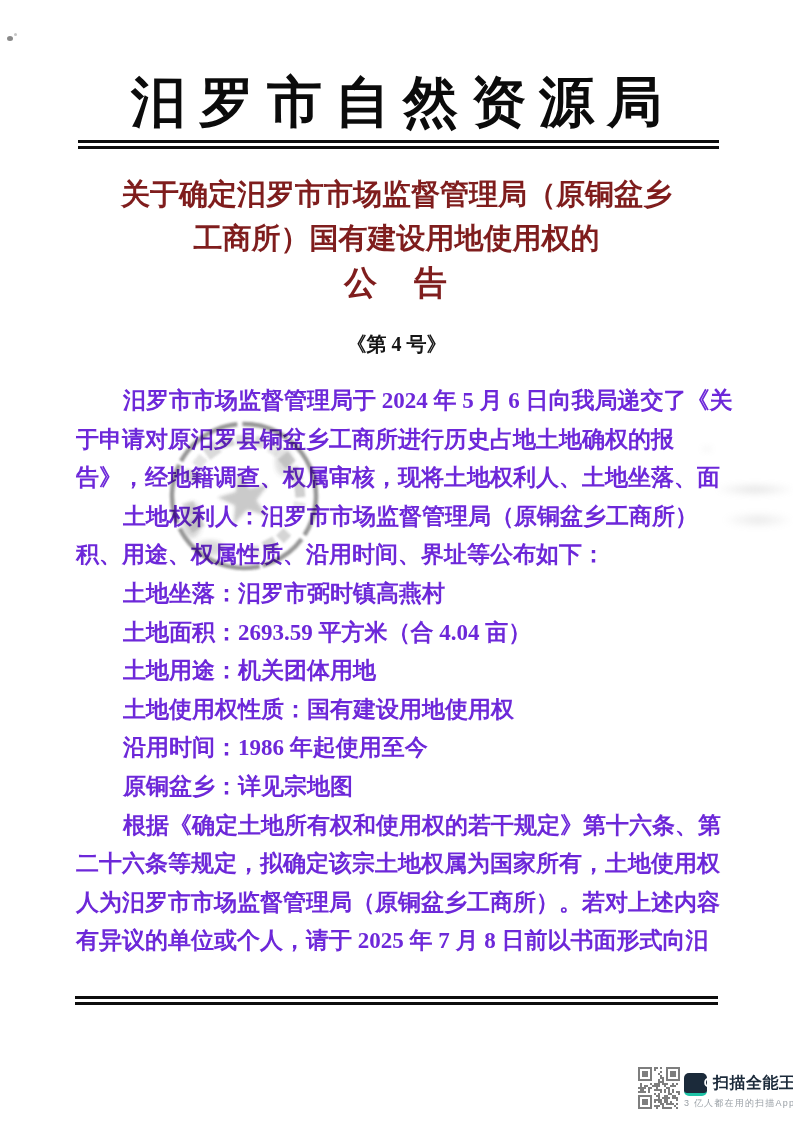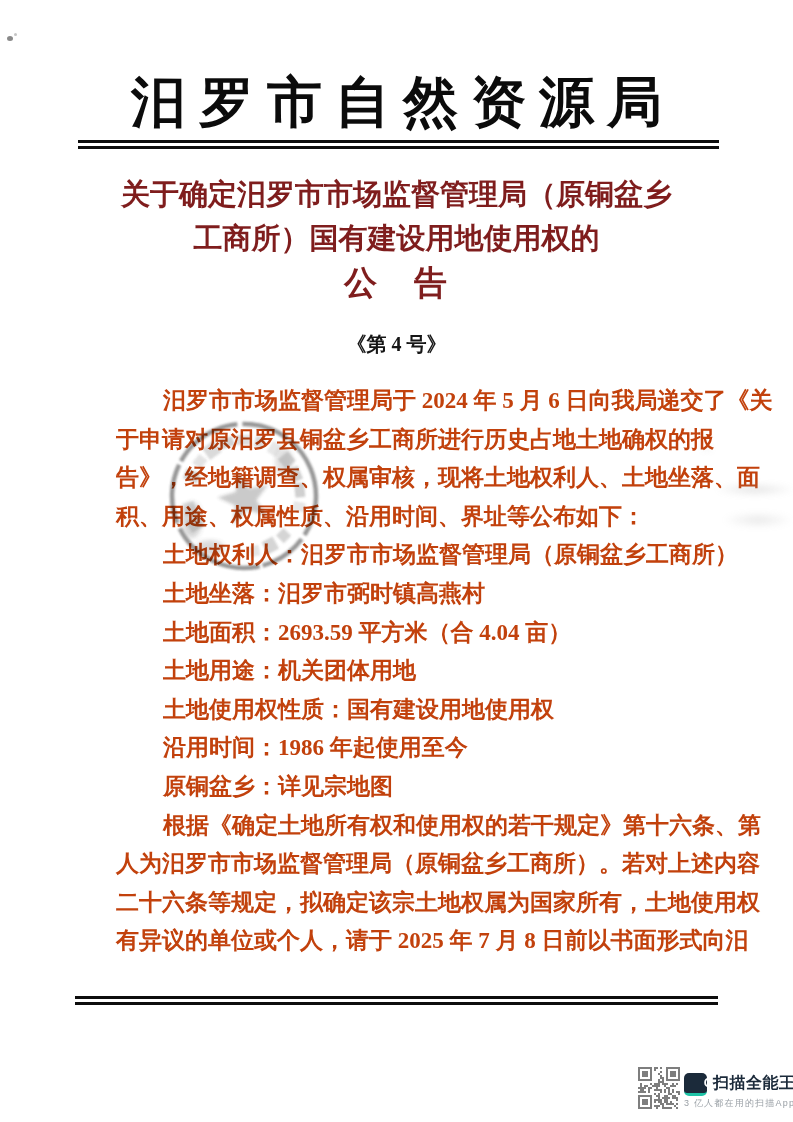--- a/index.html
+++ b/index.html
@@ -18,21 +18,21 @@
 
   
   .notice-title{position:absolute;left:0;top:172px;width:793px;text-align:center;
      font-weight:bold;font-size:29px;line-height:44px;color:#7f1d1d;}
   .notice-title .gonggao{font-size:33px;line-height:46px;letter-spacing:2px;}
   .doc-number{position:absolute;left:0;top:303px;width:793px;text-align:center;
      font-size:20px;font-weight:bold;color:#161616;margin-top:28px;}
 
   
   .body-block{position:absolute;left:76px;top:382px;width:660px;
-     font-size:23px;font-weight:bold;color:#c2410c;margin-left:40px;}
+     font-size:23px;font-weight:bold;color:#6d28d9;}
   .bline{height:38.6px;line-height:38.6px;white-space:nowrap;}
   .bline.indent{padding-left:47px;}
 
   
   .seal{position:absolute;left:158px;top:410px;mix-blend-mode:multiply;opacity:.8;}
 
   
   .speck{position:absolute;background:#3a3a3a;border-radius:50%;}
   .speck.s1{left:7px;top:36px;width:6px;height:5px;opacity:.6;}
   .speck.s2{left:14px;top:33px;width:3px;height:3px;opacity:.3;}
@@ -71,31 +71,31 @@
     <div>工商所）国有建设用地使用权的</div>
     <div class="gonggao">公　告</div>
   </div>
 
   <div class="doc-number">《第 4 号》</div>
 
   <div class="body-block" id="body-lines">
       <div class="bline indent">汨罗市市场监督管理局于 2024 年 5 月 6 日向我局递交了《关</div>
       <div class="bline">于申请对原汨罗县铜盆乡工商所进行历史占地土地确权的报</div>
       <div class="bline">告》，经地籍调查、权属审核，现将土地权利人、土地坐落、面</div>
+      <div class="bline indent">土地权利人：汨罗市市场监督管理局（原铜盆乡工商所）</div>
       <div class="bline">积、用途、权属性质、沿用时间、界址等公布如下：</div>
-      <div class="bline indent">土地权利人：汨罗市市场监督管理局（原铜盆乡工商所）</div>
       <div class="bline indent">土地坐落：汨罗市弼时镇高燕村</div>
       <div class="bline indent">土地面积：2693.59 平方米（合 4.04 亩）</div>
       <div class="bline indent">土地用途：机关团体用地</div>
       <div class="bline indent">土地使用权性质：国有建设用地使用权</div>
       <div class="bline indent">沿用时间：1986 年起使用至今</div>
       <div class="bline indent">原铜盆乡：详见宗地图</div>
       <div class="bline indent">根据《确定土地所有权和使用权的若干规定》第十六条、第</div>
+      <div class="bline">二十六条等规定，拟确定该宗土地权属为国家所有，土地使用权</div>
       <div class="bline">人为汨罗市市场监督管理局（原铜盆乡工商所）。若对上述内容</div>
-      <div class="bline">二十六条等规定，拟确定该宗土地权属为国家所有，土地使用权</div>
       <div class="bline">有异议的单位或个人，请于 2025 年 7 月 8 日前以书面形式向汨</div>
     </div>
 
   <svg class="seal" width="172" height="172" viewBox="0 0 172 172">
     <defs>
       <filter id="sblur">
           <feGaussianBlur stdDeviation="1"></feGaussianBlur>
         </filter>
       <filter id="sblur2">
           <feGaussianBlur stdDeviation="2.2"></feGaussianBlur>

